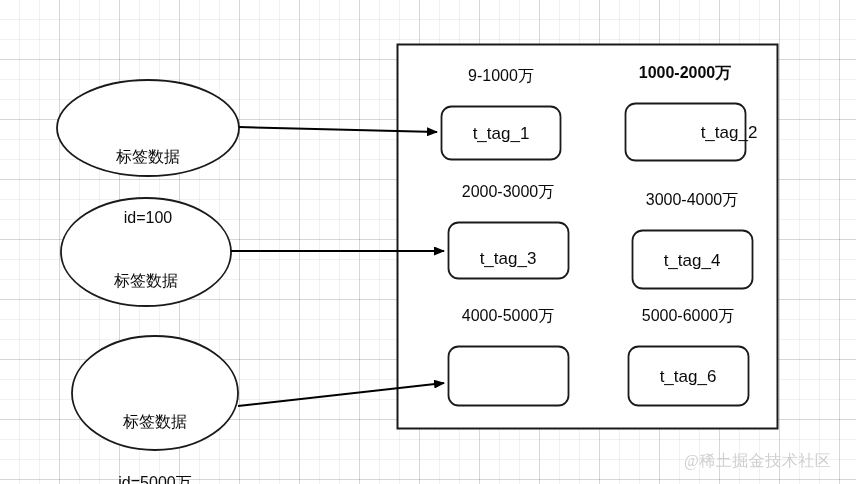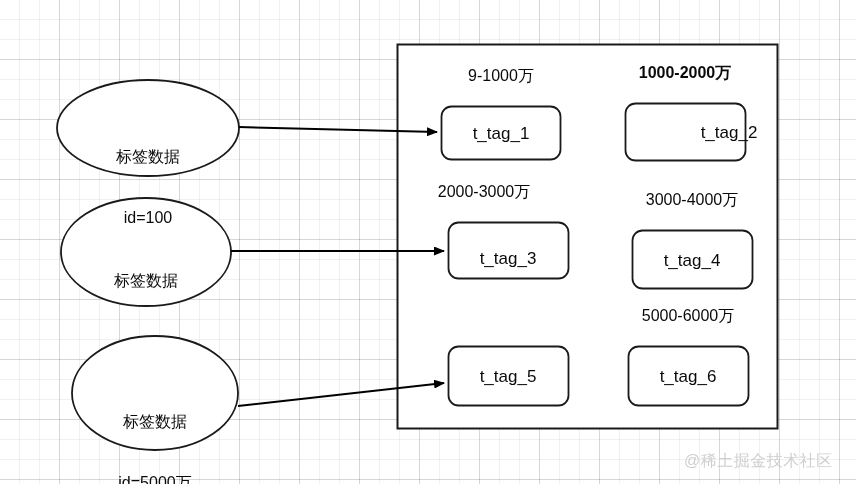--- a/index.html
+++ b/index.html
@@ -45,21 +45,21 @@
     font-size: 17px;
   }
   .range-text {
     font-size: 16px;
   }
   .watermark {
     position: absolute;
     color: #cfcfcf;
     font-size: 16px;
     letter-spacing: 0.5px;
-    font-family: Liberation Sans, sans-serif;
+    font-family: Liberation Serif, serif;
     white-space: nowrap;
   }
 </style>
 </head>
 <body>
 
 <div id="canvas">
 
   <svg class="svg-layer" viewBox="0 0 856 484" xmlns="http://www.w3.org/2000/svg">
     <defs>
@@ -93,26 +93,26 @@
   <div class="node-text ellipse-text" style="left:56px; top:230px; width:180px;">
     <div>标签数据</div>
   </div>
   <div class="node-text ellipse-text" style="left:65px; top:371px; width:180px;">
     <div>标签数据</div>
     <div>id=5000万</div>
   </div>
 
   <div class="node-text range-text" style="left:441px; top:66px; width:120px;">9-1000万</div>
   <div class="node-text range-text" style="left:625px; top:63px; width:120px;font-weight:bold;">1000-2000万</div>
-  <div class="node-text range-text" style="left:414px; top:182px; width:140px;">2000-3000万</div>
+  <div class="node-text range-text" style="left:438px; top:182px; width:140px;">2000-3000万</div>
   <div class="node-text range-text" style="left:622px; top:190px; width:140px;">3000-4000万</div>
+  <div class="node-text range-text" style="left:438px; top:306px; width:140px;">4000-5000万</div>
   <div class="node-text range-text" style="left:618px; top:306px; width:140px;">5000-6000万</div>
 
   <div class="node-text box-text" style="left:441px; top:123px; width:120px;">t_tag_1</div>
   <div class="node-text box-text" style="left:625px; top:122px; width:120px;margin-left:44px;">t_tag_2</div>
   <div class="node-text box-text" style="left:448px; top:248px; width:120px;">t_tag_3</div>
   <div class="node-text box-text" style="left:632px; top:250px; width:120px;">t_tag_4</div>
-  <div class="node-text box-text" style="left:448px; top:366px; width:120px;">t_tag_5</div>
   <div class="node-text box-text" style="left:628px; top:366px; width:120px;">t_tag_6</div>
 
   <div class="watermark" style="left:684px; top:451px;">@稀土掘金技术社区</div>
 
 </div>
 
 </body></html>

